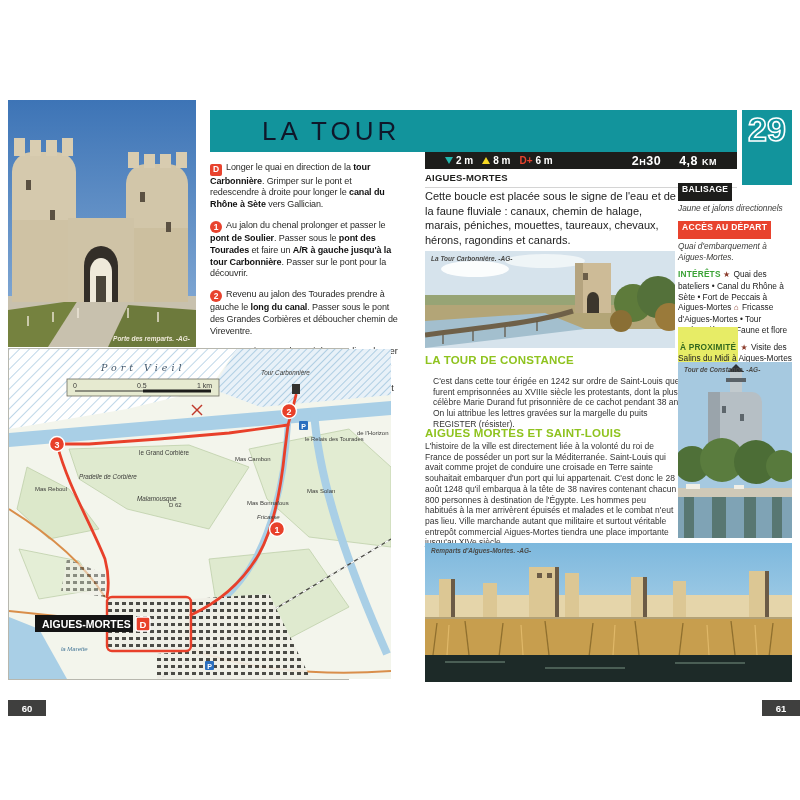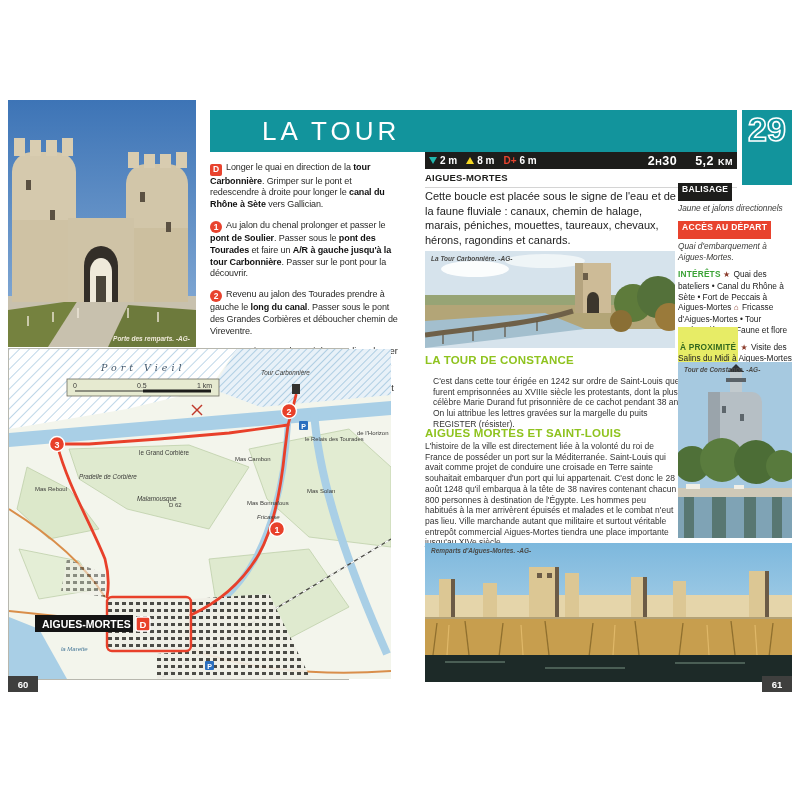--- a/index.html
+++ b/index.html
@@ -2,26 +2,26 @@
 <html><head>
 <meta charset="utf-8">
 <style>
   html,body{margin:0;padding:0;}
   body{width:800px;height:800px;background:#ffffff;position:relative;overflow:hidden;
        font-family:"Liberation Sans",sans-serif;color:#1d1d1b;}
   .abs{position:absolute;}
 
   
   .titlebar{left:210px;top:110px;width:527px;height:42px;background:#12949c;}
-  .t-light{position:absolute;left:52px;top:6px;font-size:26px;font-weight:400;color:#ffffff;letter-spacing:4px;}
+  .t-light{position:absolute;left:52px;top:6px;font-size:26px;font-weight:400;color:#0f172a;letter-spacing:4px;}
   .t-bold{position:absolute;left:216px;top:5px;font-size:27px;font-weight:bold;color:#fff;letter-spacing:.5px;}
   .numbox{left:742px;top:110px;width:50px;height:75px;background:#12949c;display:flex;align-items:flex-start;justify-content:center;}
   .numbox span{font-size:34px;font-weight:bold;color:#12949c;-webkit-text-stroke:1.6px #ffffff;}
   .statsbar{left:425px;top:152px;width:312px;height:17px;background:#1d1d1b;color:#fff;
-            display:flex;align-items:center;padding:0 4px;box-sizing:border-box;font-size:10px;font-weight:bold;}
+            display:flex;align-items:center;padding:0 20px;box-sizing:border-box;font-size:10px;font-weight:bold;}
   .tri{display:inline-block;width:0;height:0;margin-right:3px;}
   .tri-down{border-left:4px solid transparent;border-right:4px solid transparent;border-top:7px solid #22b6ad;}
   .tri-up{border-left:4px solid transparent;border-right:4px solid transparent;border-bottom:7px solid #f5d823;}
   .dplus{color:#e8432e;margin-right:3px;}
   .stat{margin-right:9px;}
   .big{font-size:12.5px;font-variant:small-caps;letter-spacing:.5px;}
   .gap{margin-left:auto;}
   .bigkm{margin-left:18px;}
   .location{left:425px;top:172px;width:312px;font-size:9.5px;font-weight:bold;letter-spacing:.2px;
             border-bottom:1px solid #d4d4d4;padding-bottom:4px;}
@@ -60,22 +60,22 @@
   .tag{display:inline-block;color:#fff;font-weight:bold;font-size:8.5px;padding:1px 4px 6px;letter-spacing:.3px;}
   .tag-black{background:#1d1d1b;}
   .tag-red{background:#e8432e;}
   .side-it{font-style:italic;color:#3b3b39;margin:2px 0 7px;}
   .side-label{font-weight:bold;color:#3aa235;letter-spacing:.2px;}
   .side-label.prox{color:#33691e;background:#e7ec66;padding:15px 2px;}
   .side-items{margin:6px 0 0;}
   .sicon{color:#8b3a2a;font-size:8px;margin-right:1px;}
 
   
-  .pn{width:30px;height:16px;background:#3f3f3e;color:#fff;font-size:9.5px;font-weight:bold;
-      display:flex;align-items:center;justify-content:center;}
+  .pn{width:38px;height:16px;background:#3f3f3e;color:#fff;font-size:9.5px;font-weight:bold;
+      display:flex;align-items:center;justify-content:center;margin-top:24px;}
   .pn-left{left:8px;top:676px;}
   .pn-right{left:762px;top:676px;}
 
   
   .mt{font-family:"Liberation Sans",sans-serif;fill:#3b3b39;}
   .mt-it{font-style:italic;}
   .mt-serif{font-family:"DejaVu Serif",serif;font-style:italic;letter-spacing:4px;fill:#41566a;}
   .mt-blue{fill:#4a7a9a;font-style:italic;}
 </style>
 </head>
@@ -88,21 +88,21 @@
   <span>29</span>
 </div>
 <div class="abs statsbar">
   <span class="tri tri-down"></span>
   <span class="stat">2 m</span>
   <span class="tri tri-up"></span>
   <span class="stat">8 m</span>
   <span class="dplus">D+</span>
   <span class="stat">6 m</span>
   <span class="big gap">2h30</span>
-  <span class="big bigkm">5,2 km</span>
+  <span class="big bigkm">4,8 km</span>
 </div>
 <div class="abs location">AIGUES-MORTES</div>
 
 <div class="abs photo1">
   <svg width="188" height="247" viewBox="0 0 188 247">
     <defs>
       <linearGradient id="sky1" x1="0" y1="0" x2="0" y2="1">
         <stop offset="0" stop-color="#3d74b6"></stop>
           <stop offset="1" stop-color="#8cb0d8"></stop>
       </linearGradient>

